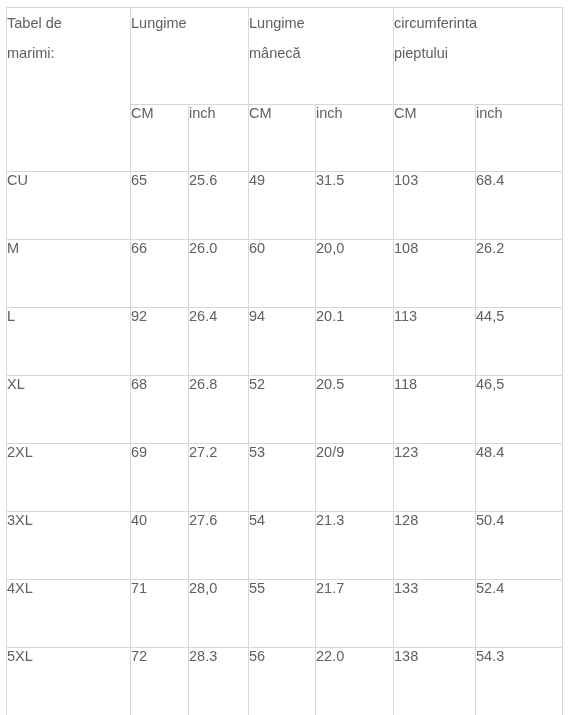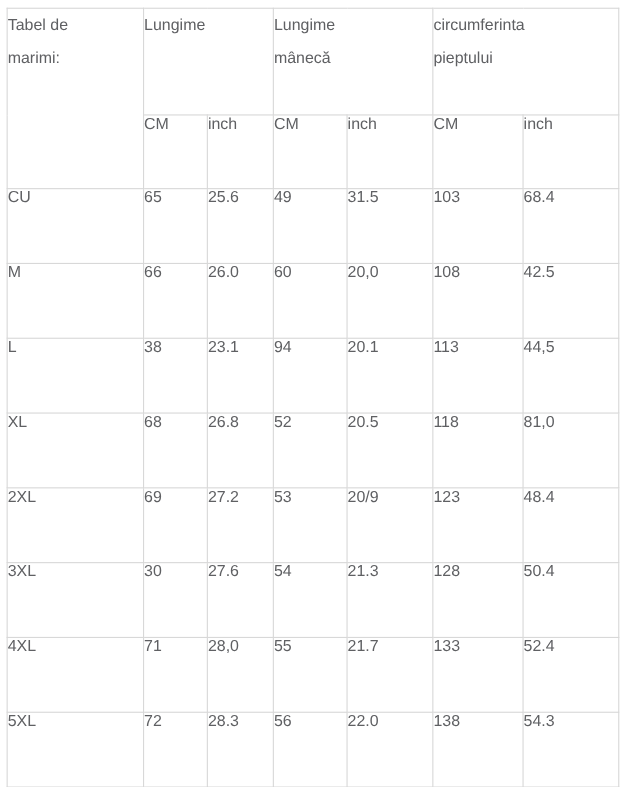--- a/index.html
+++ b/index.html
@@ -124,52 +124,52 @@
         <td>103</td>
         <td>68.4</td>
       </tr>
       <tr class="data-row">
         <td>M</td>
         <td>66</td>
         <td>26.0</td>
         <td>60</td>
         <td>20,0</td>
         <td>108</td>
-        <td>42.5</td>
+        <td>26.2</td>
       </tr>
       <tr class="data-row">
         <td>L</td>
-        <td>38</td>
-        <td>23.1</td>
+        <td>92</td>
+        <td>26.4</td>
         <td>94</td>
         <td>20.1</td>
         <td>113</td>
         <td>44,5</td>
       </tr>
       <tr class="data-row">
         <td>XL</td>
         <td>68</td>
         <td>26.8</td>
         <td>52</td>
         <td>20.5</td>
         <td>118</td>
-        <td>81,0</td>
+        <td>46,5</td>
       </tr>
       <tr class="data-row">
         <td>2XL</td>
         <td>69</td>
         <td>27.2</td>
         <td>53</td>
         <td>20/9</td>
         <td>123</td>
         <td>48.4</td>
       </tr>
       <tr class="data-row">
         <td>3XL</td>
-        <td>30</td>
+        <td>40</td>
         <td>27.6</td>
         <td>54</td>
         <td>21.3</td>
         <td>128</td>
         <td>50.4</td>
       </tr>
       <tr class="data-row">
         <td>4XL</td>
         <td>71</td>
         <td>28,0</td>

